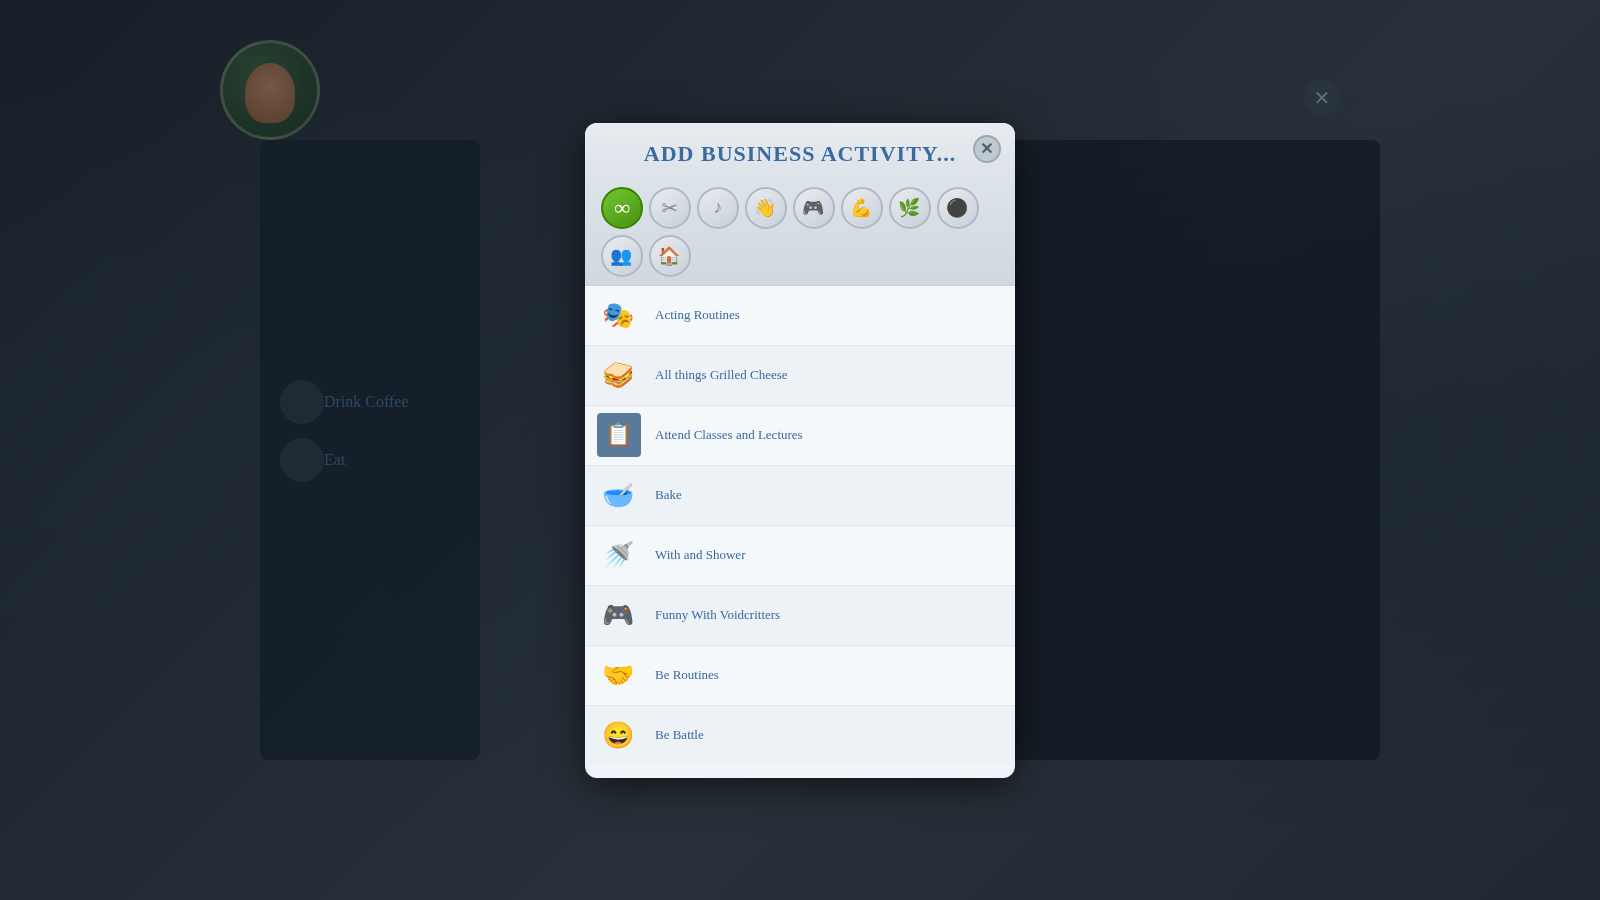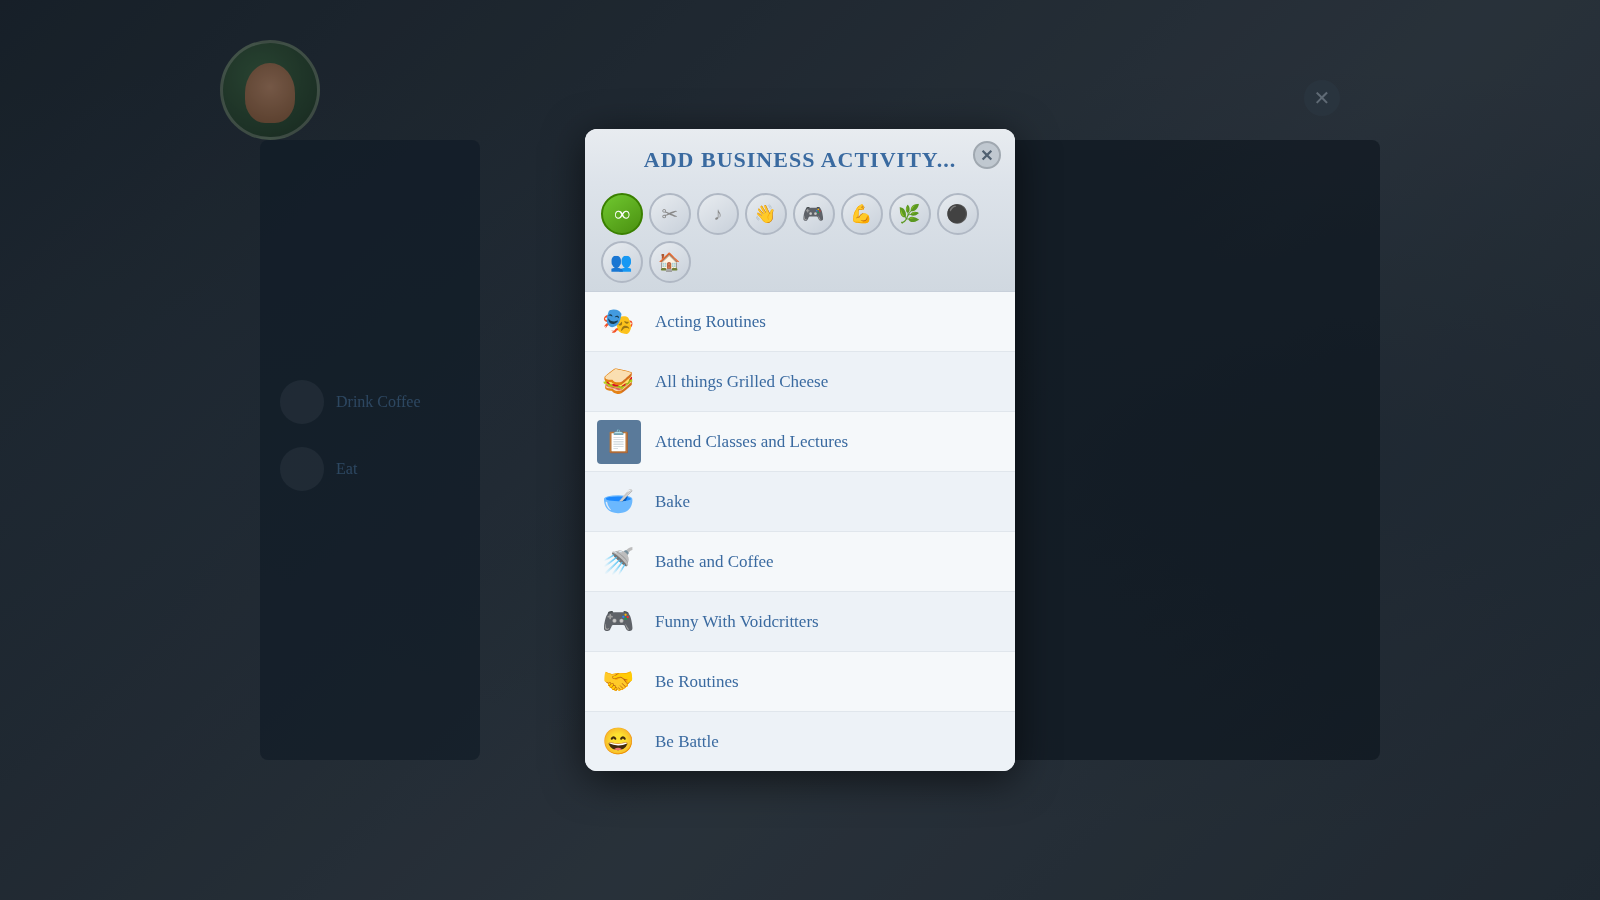--- a/index.html
+++ b/index.html
@@ -94,21 +94,20 @@
       font-size: 20px;
       cursor: pointer;
     }
 
     
     .bg-row {
       position: absolute;
       left: 280px;
       display: flex;
       align-items: center;
-      gap: 12px;
     }
 
     .bg-row-icon {
       width: 44px;
       height: 44px;
       border-radius: 50%;
       background: rgba(80,100,120,0.5);
     }
 
     .bg-row-text {
@@ -127,21 +126,21 @@
     }
 
     
     .modal {
       position: relative;
       width: 430px;
       background: #f0f4f8;
       border-radius: 12px;
       box-shadow: 0 8px 40px rgba(0,0,0,0.6);
       overflow: hidden;
-      padding-bottom: 0;
+      padding-bottom: 13px;
     }
 
     .modal-header {
       background: linear-gradient(180deg, #e8ecf0 0%, #dde3ea 100%);
       padding: 18px 20px 10px;
       text-align: center;
       position: relative;
     }
 
     .modal-title {
@@ -250,42 +249,42 @@
       flex-shrink: 0;
       border-radius: 4px;
       display: flex;
       align-items: center;
       justify-content: center;
       font-size: 26px;
     }
 
     .list-item-label {
       font-family: 'Georgia', serif;
-      font-size: 17px;
+      font-size: 13px;
       color: #3a6aa0;
       font-weight: 500;
     }
   </style>
 </head>
 <body>
 
 <div class="bg"></div>
 <div class="bg-overlay"></div>
 <div class="bg-left-panel"></div>
 <div class="bg-right-panel"></div>
 
 <div class="avatar-circle"></div>
 
 <div class="bg-close">✕</div>
 
 <div class="bg-row" style="top:380px;">
   <div class="bg-row-icon"></div>
   <span class="bg-row-text">Drink Coffee</span>
 </div>
-<div class="bg-row" style="top:447px;">
+<div class="bg-row" style="top:438px;">
   <div class="bg-row-icon"></div>
   <span class="bg-row-text">Eat</span>
 </div>
 
 <div class="modal-overlay">
   <div class="modal">
 
     <div class="modal-header">
       <span class="modal-title">Add Business Activity...</span>
       <div class="modal-close-btn">✕</div>
@@ -355,21 +354,21 @@
         <span class="list-item-label">Attend Classes and Lectures</span>
       </div>
 
       <div class="list-item">
         <div class="list-item-icon">🥣</div>
         <span class="list-item-label">Bake</span>
       </div>
 
       <div class="list-item">
         <div class="list-item-icon">🚿</div>
-        <span class="list-item-label">Bathe and Coffee</span>
+        <span class="list-item-label">With and Shower</span>
       </div>
 
       <div class="list-item">
         <div class="list-item-icon">🎮</div>
         <span class="list-item-label">Funny With Voidcritters</span>
       </div>
 
       <div class="list-item">
         <div class="list-item-icon">🤝</div>
         <span class="list-item-label">Be Routines</span>

